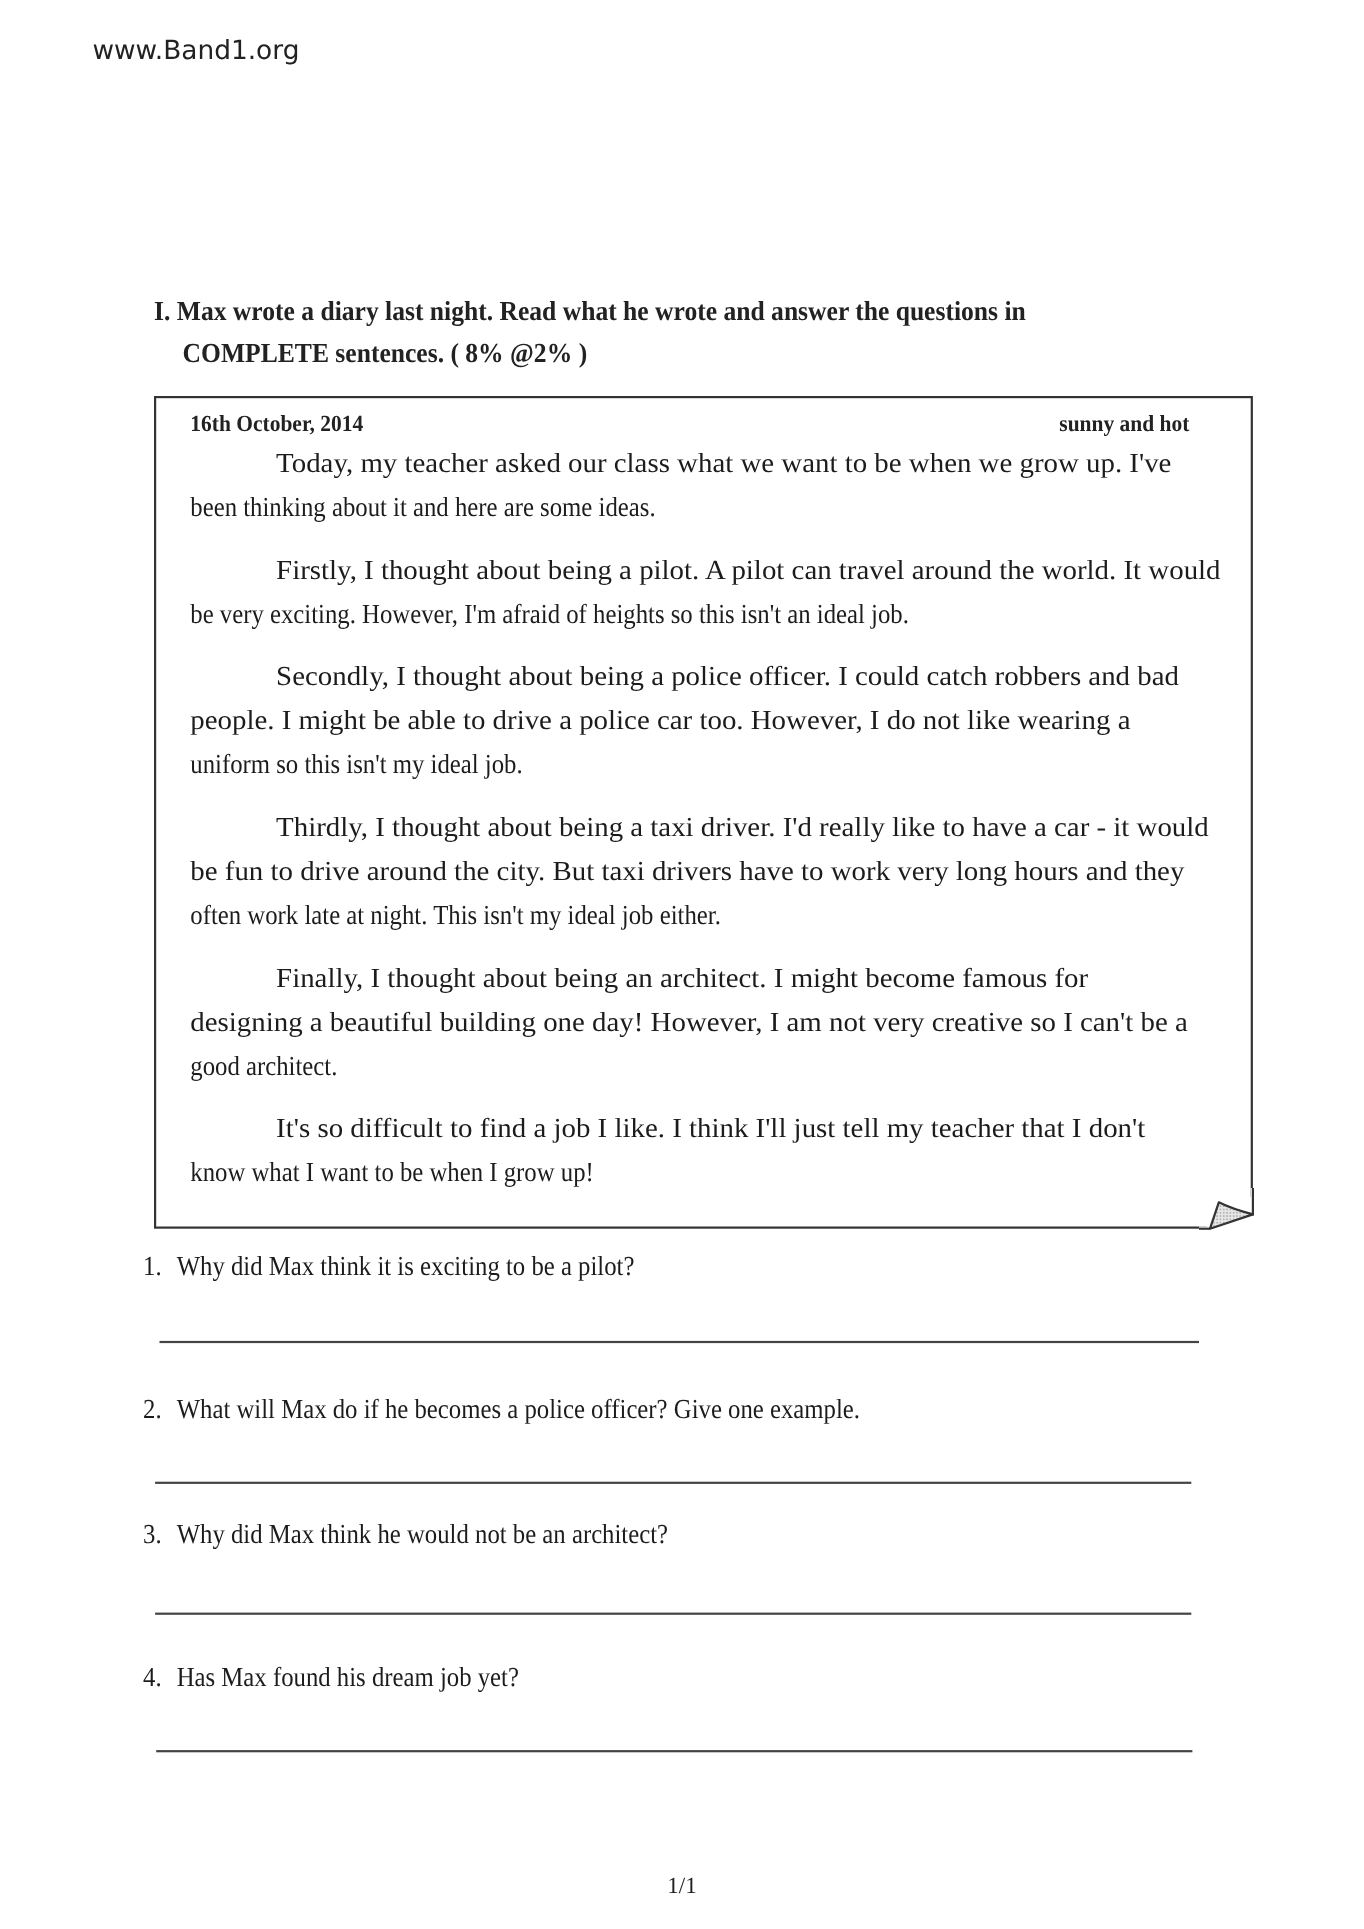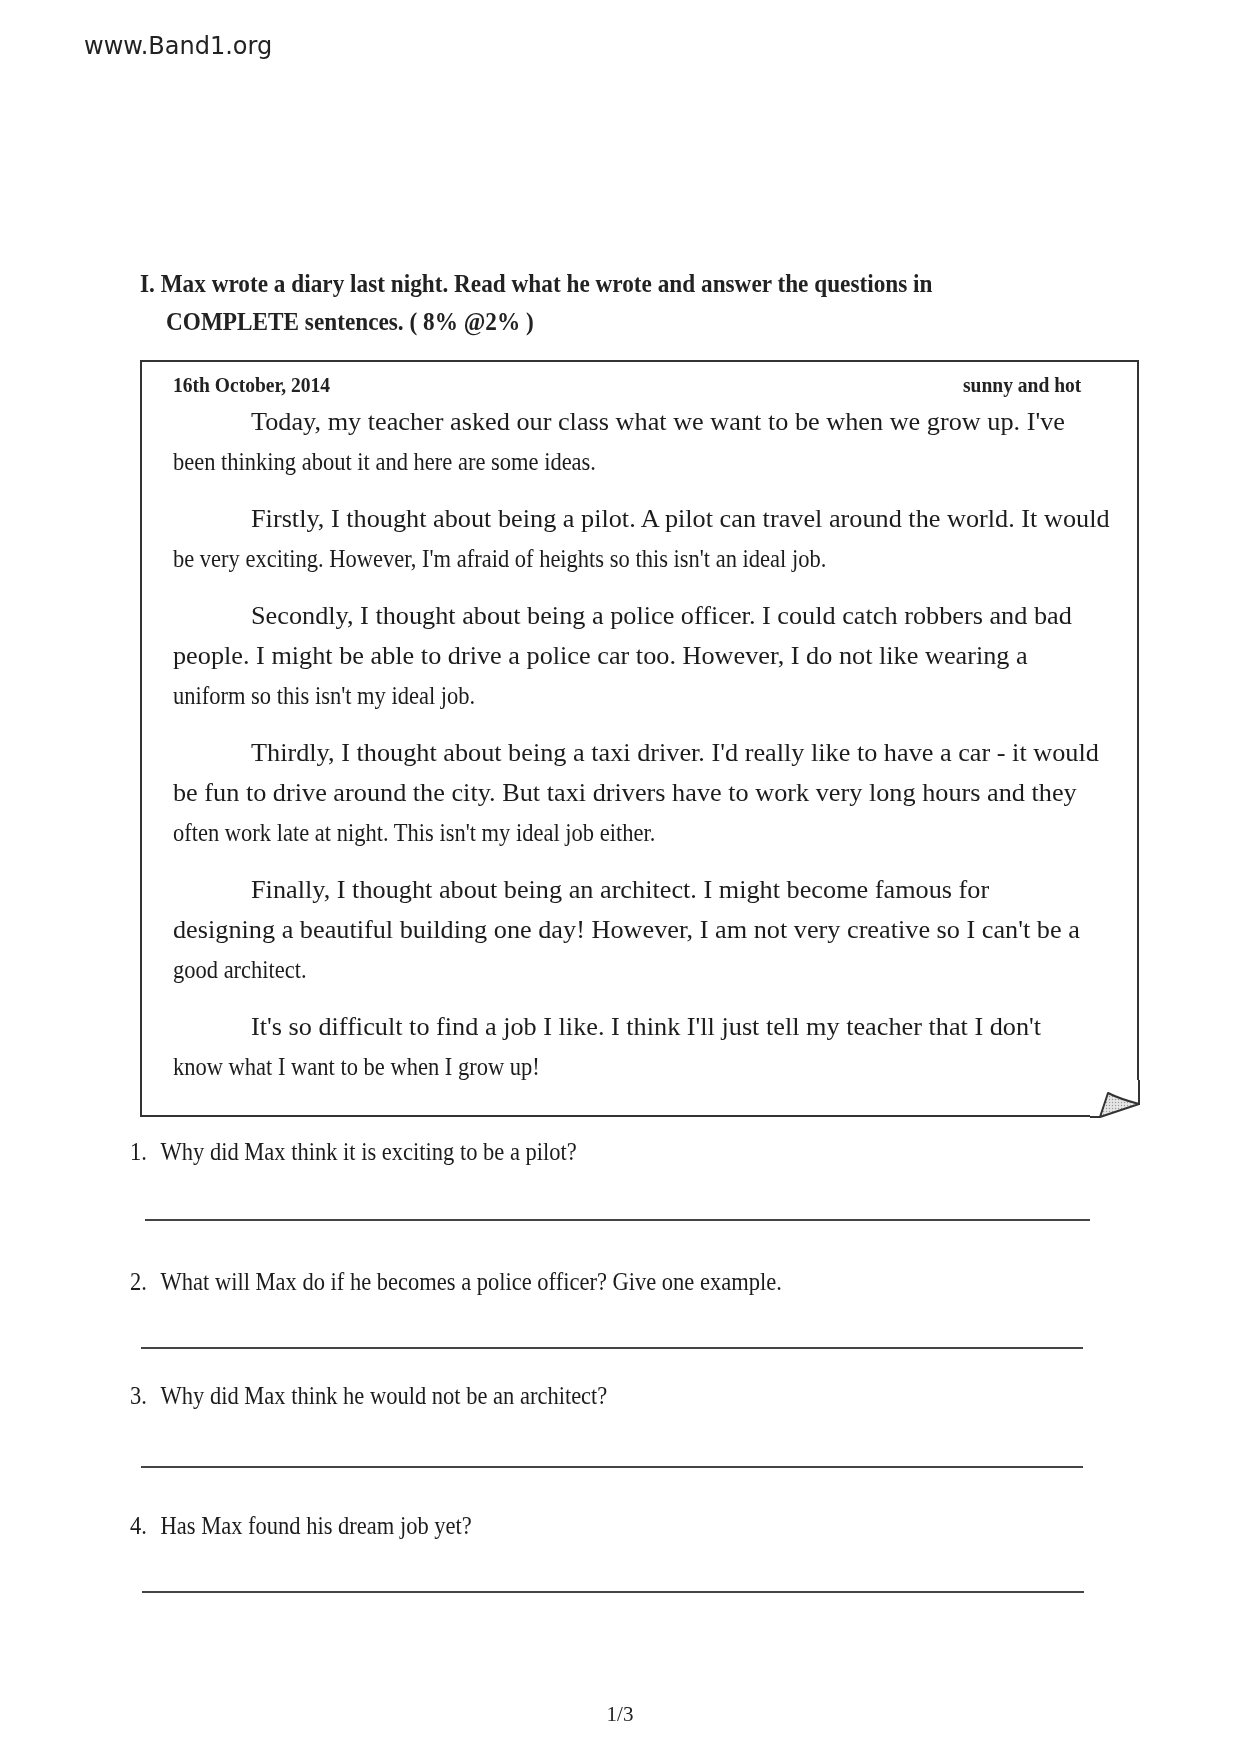--- a/index.html
+++ b/index.html
@@ -112,13 +112,13 @@
 <div class="abs question" style="left: 130px; top: 1382px; transform: scaleX(0.9);">
   <span class="qnum">3.</span><span>Why did Max think he would not be an architect?</span>
 </div>
 <div class="answer-line" style="left:141px; top:1466px; width:942px;"></div>
 
 <div class="abs question" style="left: 130px; top: 1512px; transform: scaleX(0.9);">
   <span class="qnum">4.</span><span>Has Max found his dream job yet?</span>
 </div>
 <div class="answer-line" style="left:142px; top:1591px; width:942px;"></div>
 
-<div class="abs page-num">1/3</div>
+<div class="abs page-num">1/1</div>
 
 </body></html>

